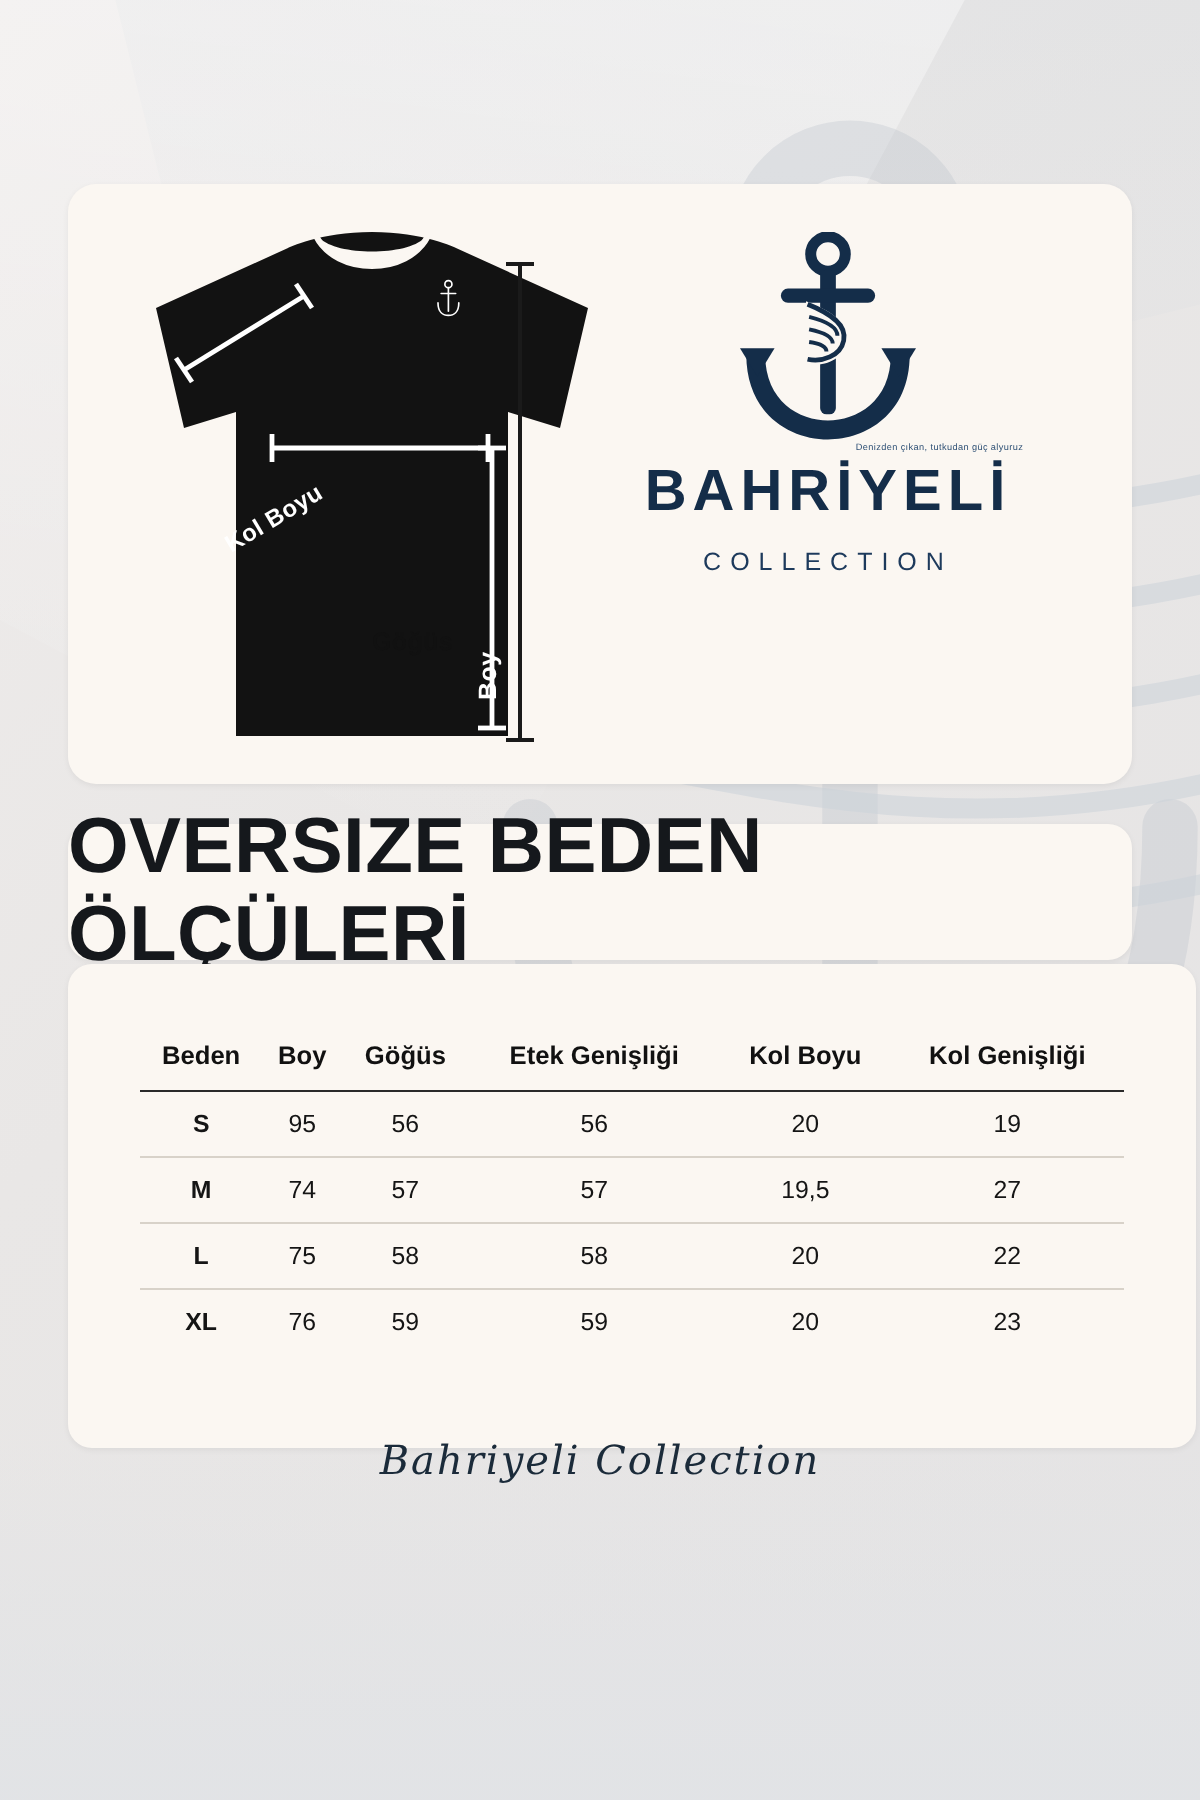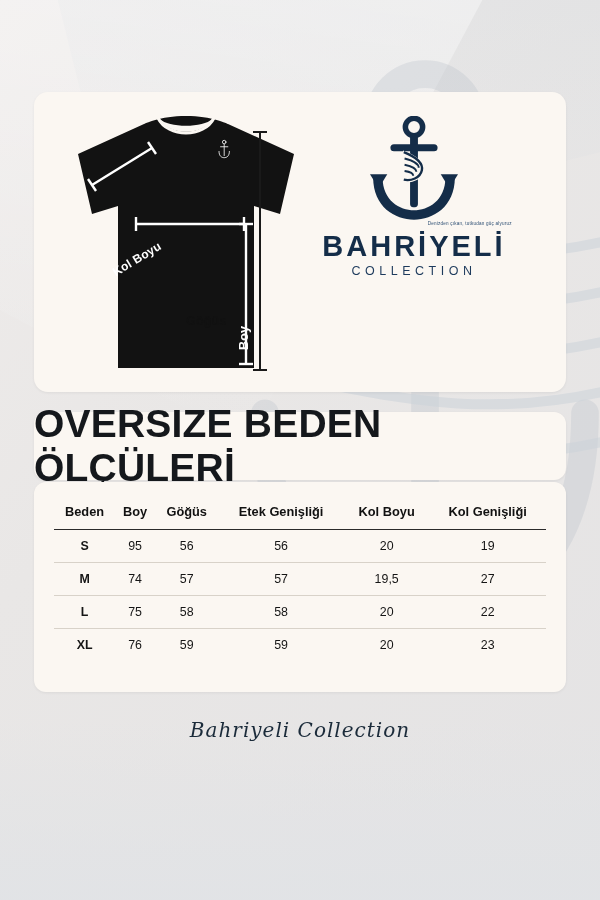--- a/index.html
+++ b/index.html
@@ -148,21 +148,21 @@
     letter-spacing: 0.2px;
     color: #2a4straightforward;
     color: #2d4f74;
     white-space: nowrap;
     font-weight: normal;
   }
   .logo-sub {
     font-size: 12.5px;
     letter-spacing: 4.5px;
     color: #1d3a5c;
-    margin-top: 1px;
+    margin-top: 11px;
   }
 
   
   .title-panel {
     position: absolute;
     left: 34px;
     top: 412px;
     width: 532px;
     height: 68px;
     background: #fbf7f2;
@@ -181,21 +181,21 @@
 
   
   .table-panel {
     position: absolute;
     left: 34px;
     top: 482px;
     width: 532px;
     height: 210px;
     background: #fbf7f2;
     border-radius: 12px;
-    padding: 0;
+    padding: 16px;
     box-shadow: 0 1px 3px rgba(0,0,0,0.06);
   }
   table.size-table {
     width: 492px;
     margin: 14px auto 0 auto;
     border-collapse: collapse;
     font-size: 12.5px;
     color: #111;
   }
   table.size-table th {

